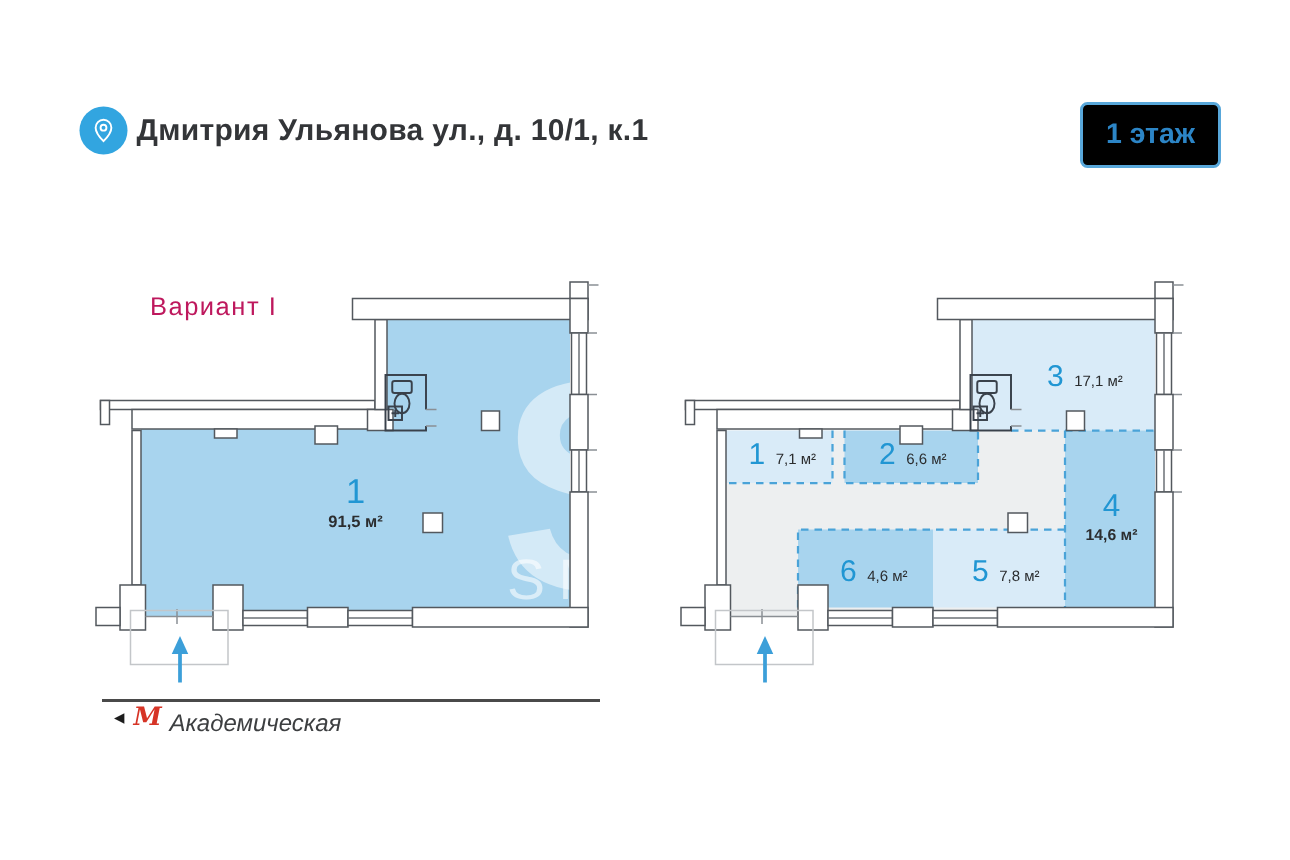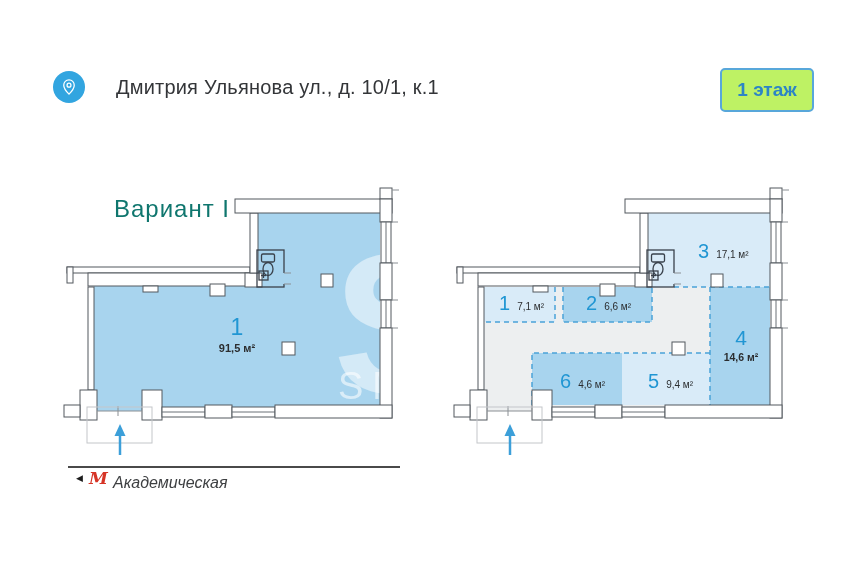--- a/index.html
+++ b/index.html
@@ -3,26 +3,26 @@
 <meta charset="utf-8">
 <style>
   html,body{margin:0;padding:0;background:#fff;}
   #screen{
     position:relative;width:860px;height:573px;background:#ffffff;overflow:hidden;
     font-family:"Liberation Sans","DejaVu Sans",sans-serif;
   }
   
   .pin-badge{position:absolute;left:53px;top:71px;width:32px;height:32px;border-radius:50%;
     background:#32a5e0;display:flex;align-items:center;justify-content:center;}
-  .page-title{position:absolute;left:116px;top:76px;font-size:20px;font-weight:normal;color:#333538;letter-spacing:.2px;}
+  .page-title{position:absolute;left:91px;top:76px;font-size:20px;font-weight:bold;color:#333538;letter-spacing:.2px;}
   .floor-badge{position:absolute;left:720px;top:68px;width:90px;height:40px;border:2px solid #58a7da;
-    border-radius:5px;background:#bef264;display:flex;align-items:center;justify-content:center;
+    border-radius:5px;background:#000000;display:flex;align-items:center;justify-content:center;
     font-size:19px;font-weight:bold;color:#2c85c6;cursor:pointer;}
   
-  .variant-title{position:absolute;font-size:24px;color:#0f766e;letter-spacing:1px;margin-left:14px;}
+  .variant-title{position:absolute;font-size:17px;color:#be185d;letter-spacing:1px;}
   #v1-title{left:100px;top:195px;}
   #v2-title{left:489px;top:195px;}
   
   #plan-svg{position:absolute;left:0;top:0;}
   
   .room-stack{position:absolute;text-align:center;}
   .room-stack .num{font-size:23px;color:#2196d3;line-height:1;}
   .room-stack .area{font-size:11px;font-weight:bold;color:#2b2d2f;margin-top:3px;}
   .room-row{position:absolute;display:flex;align-items:baseline;gap:7px;}
   .room-row .num{font-size:20px;color:#2196d3;line-height:1;}
@@ -222,21 +222,21 @@
   <div class="room-row" style="left:698px;top:241px;">
     <span class="num">3</span>
     <span class="area">17,1 м²</span>
   </div>
   <div class="room-stack" style="left:712px;top:327px;width:58px;">
     <div class="num" style="font-size:21px;">4</div>
     <div class="area" style="font-size:10.5px;">14,6 м²</div>
   </div>
   <div class="room-row" style="left:648px;top:371px;">
     <span class="num">5</span>
-    <span class="area">9,4 м²</span>
+    <span class="area">7,8 м²</span>
   </div>
   <div class="room-row" style="left:560px;top:371px;">
     <span class="num">6</span>
     <span class="area">4,6 м²</span>
   </div>
 
   <div class="footer-line"></div>
   <span class="dir-arrow">◀</span>
   <span class="metro-m">М</span>
   <span class="metro-name">Академическая</span>

